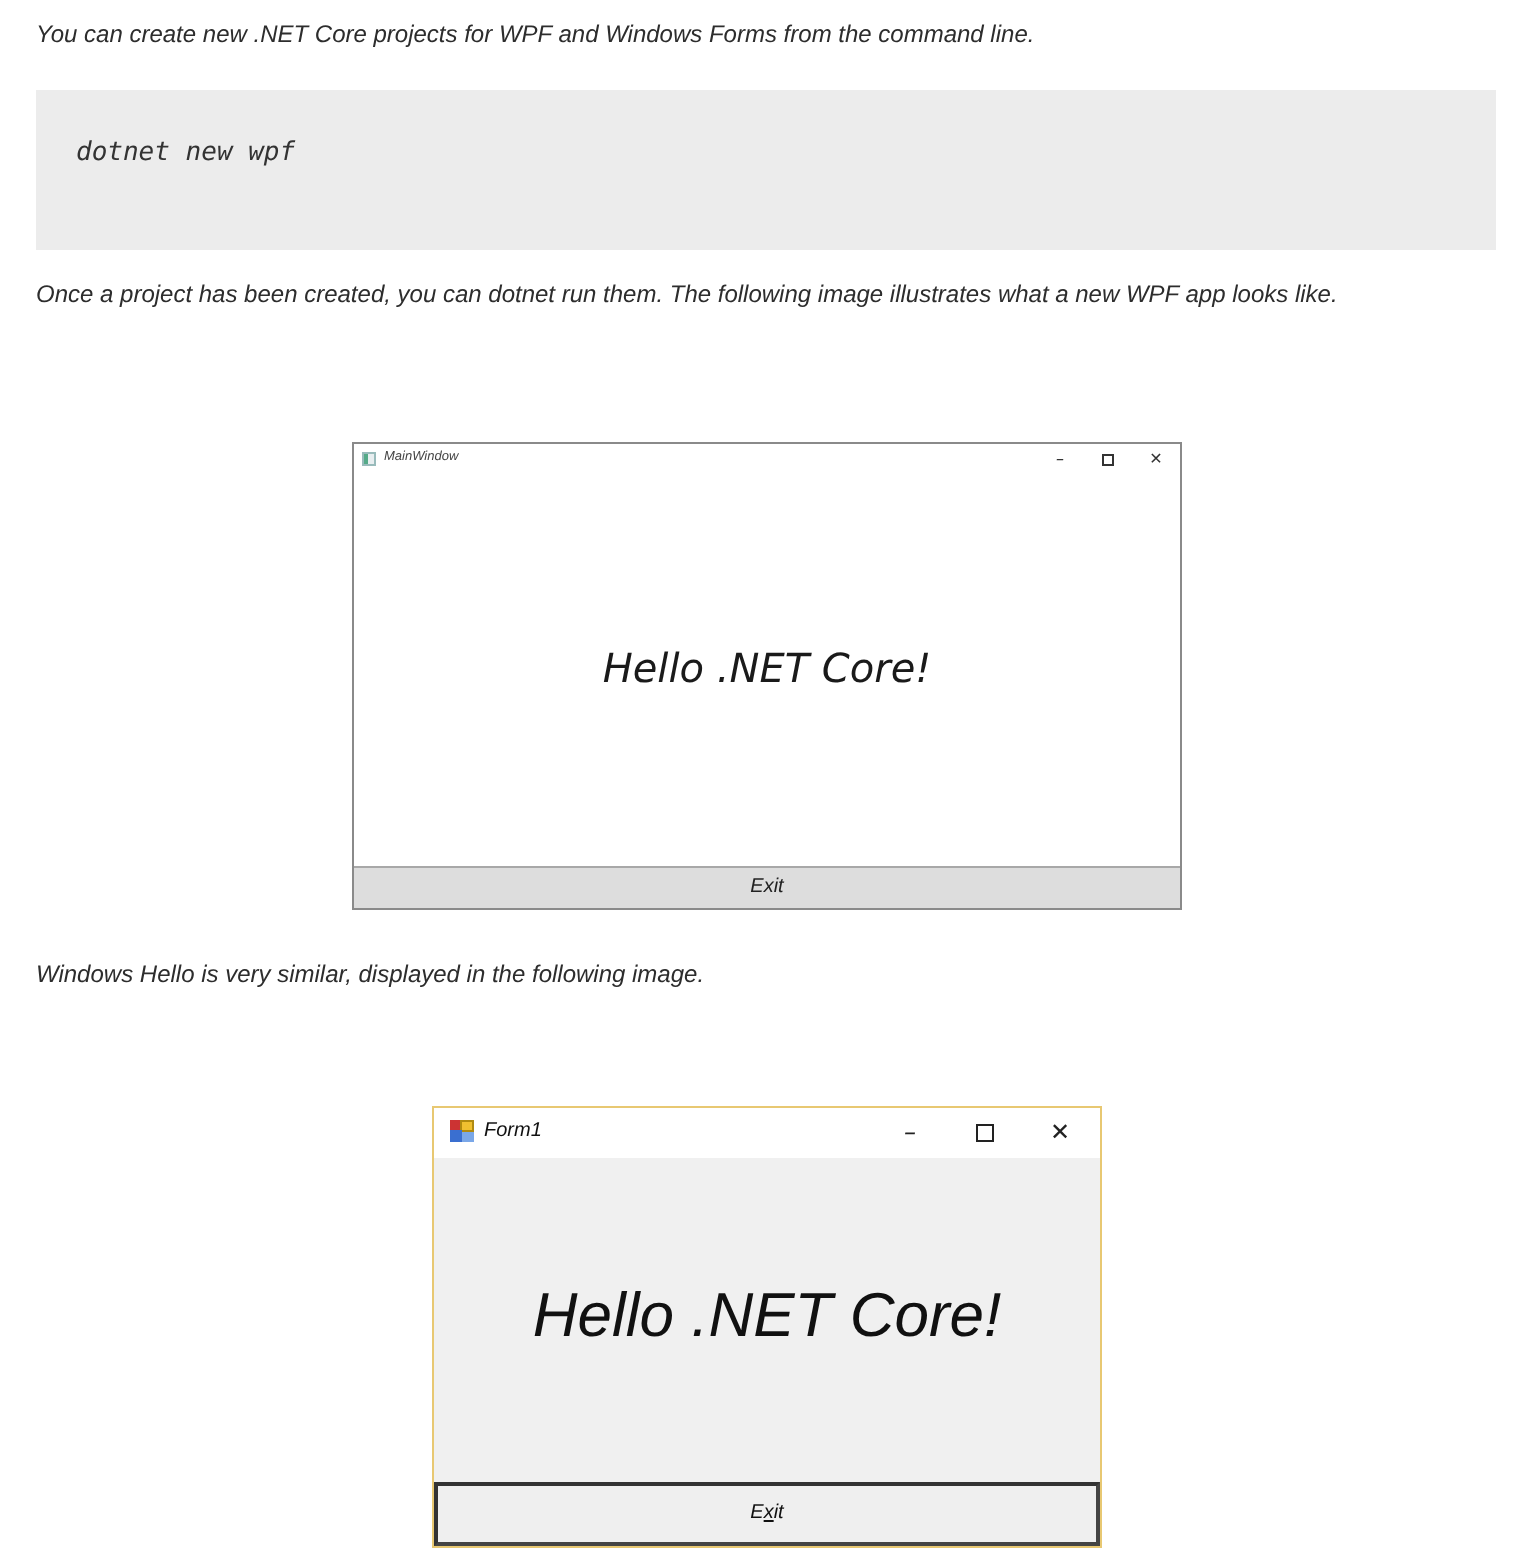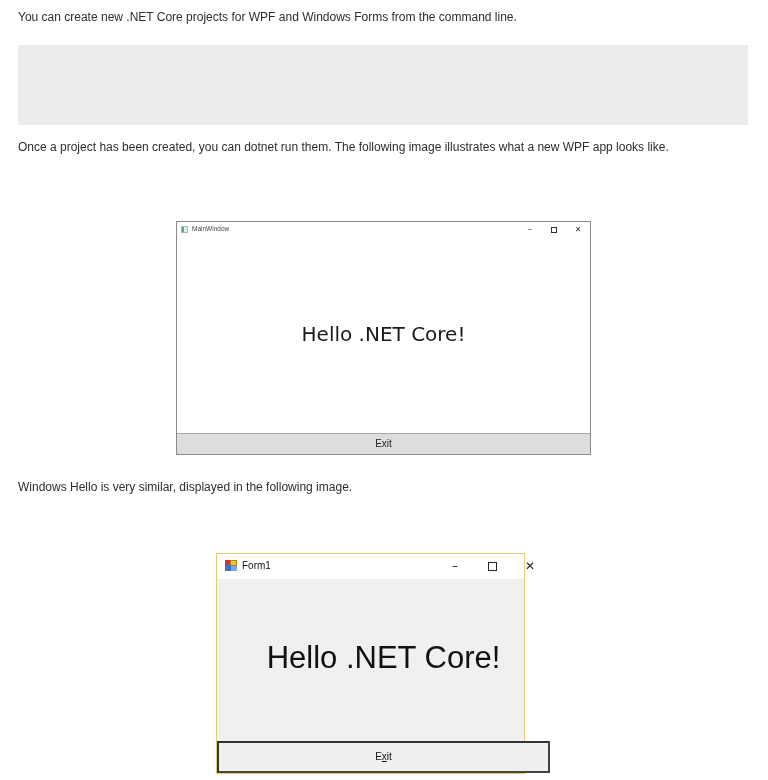--- a/index.html
+++ b/index.html
@@ -1,15 +1,15 @@
 <!DOCTYPE html>
 <html><head>
 <meta charset="utf-8">
 <style>
-  * { box-sizing: border-box; margin: 0; padding: 0; }
+  * { box-sizing: border-box; margin: 0; padding: 0; font-style: italic; }
   html, body { width: 768px; height: 780px; background: #ffffff; overflow: hidden; }
   body { position: relative; font-family: "DejaVu Sans", sans-serif; color: #333; }
 
   .para {
     position: absolute; left: 18px;
     font-family: "Liberation Sans", sans-serif;
     font-size: 12px; color: #2d2d2d; white-space: nowrap;
   }
   #p1 { top: 10px; }
   #p2 { top: 140px; }
@@ -60,21 +60,21 @@
   }
   .wpf-exit {
     position: absolute; left: 0; bottom: 0; width: 413px; height: 21px;
     background: #dddddd; border-top: 1px solid #a8a8a8;
     font-family: "Liberation Sans", sans-serif; font-size: 10px; color: #222;
     text-align: center; line-height: 20px;
   }
 
   
   .wf-window {
-    position: absolute; left: 216px; top: 553px; width: 309px; height: 221px;
+    position: absolute; left: 216px; top: 553px; width: 335px; height: 221px;
     border: 1px solid #e8c872; background: #f0f0f0;
   }
   .wf-titlebar {
     position: relative; height: 25px; background: #ffffff;
   }
   .wf-app-icon {
     position: absolute; left: 8px; top: 6px; width: 12px; height: 11px;
   }
   .wf-app-icon .a { position: absolute; left: 0; top: 0; width: 6px; height: 5px; background: #c33; }
   .wf-app-icon .b { position: absolute; left: 5px; top: 0; width: 7px; height: 6px; background: #f0c030; border: 1px solid #b08a10; }
@@ -109,20 +109,21 @@
     text-align: center; line-height: 28px;
   }
   .wf-exit u { text-decoration: underline; }
 </style>
 </head>
 <body>
 
 <p id="p1" class="para">You can create new .NET Core projects for WPF and Windows Forms from the command line.</p>
 
 <div class="code-block">
+  <div class="code-line">dotnet new wpf</div>
 </div>
 
 <p id="p2" class="para">Once a project has been created, you can dotnet run them. The following image illustrates what a new WPF app looks like.</p>
 
 <div class="wpf-window">
   <div class="wpf-titlebar">
     <span class="wpf-app-icon"></span>
     <span class="wpf-title">MainWindow</span>
     <span class="wpf-ctrl wpf-min">–</span>
     <span class="wpf-ctrl wpf-max"><span class="box"></span></span>

